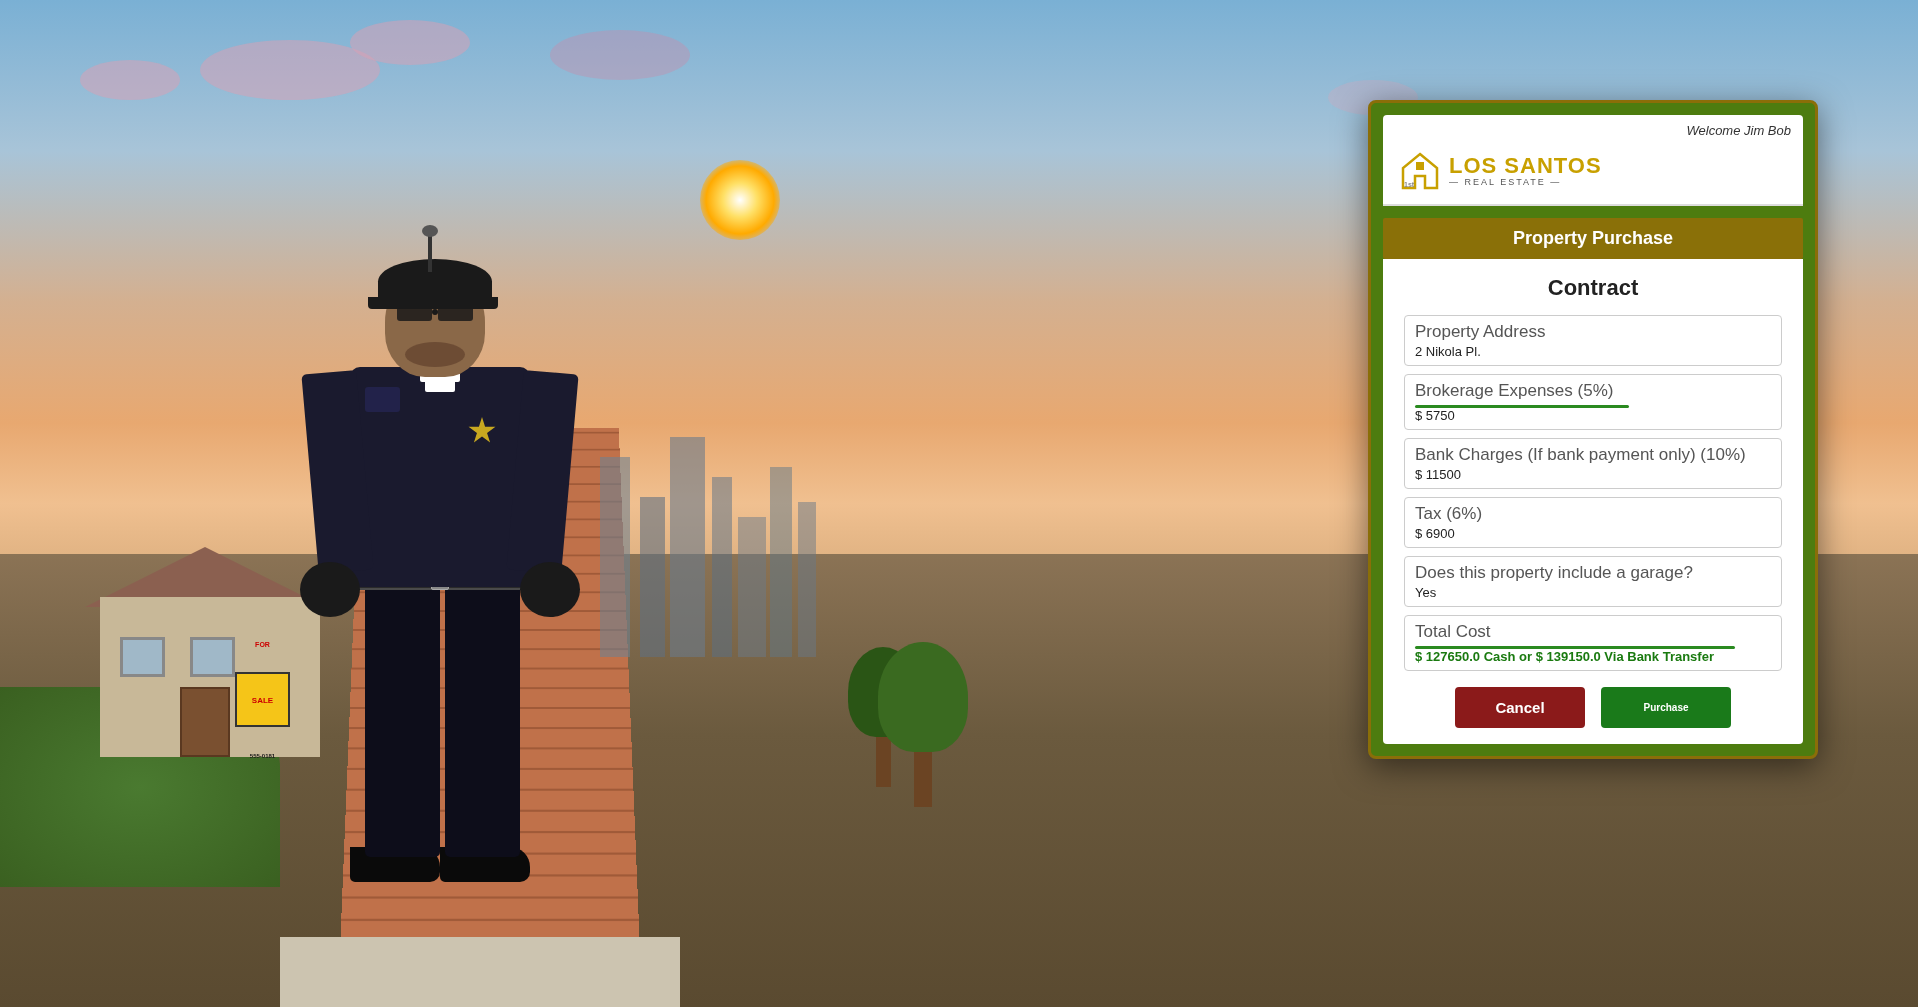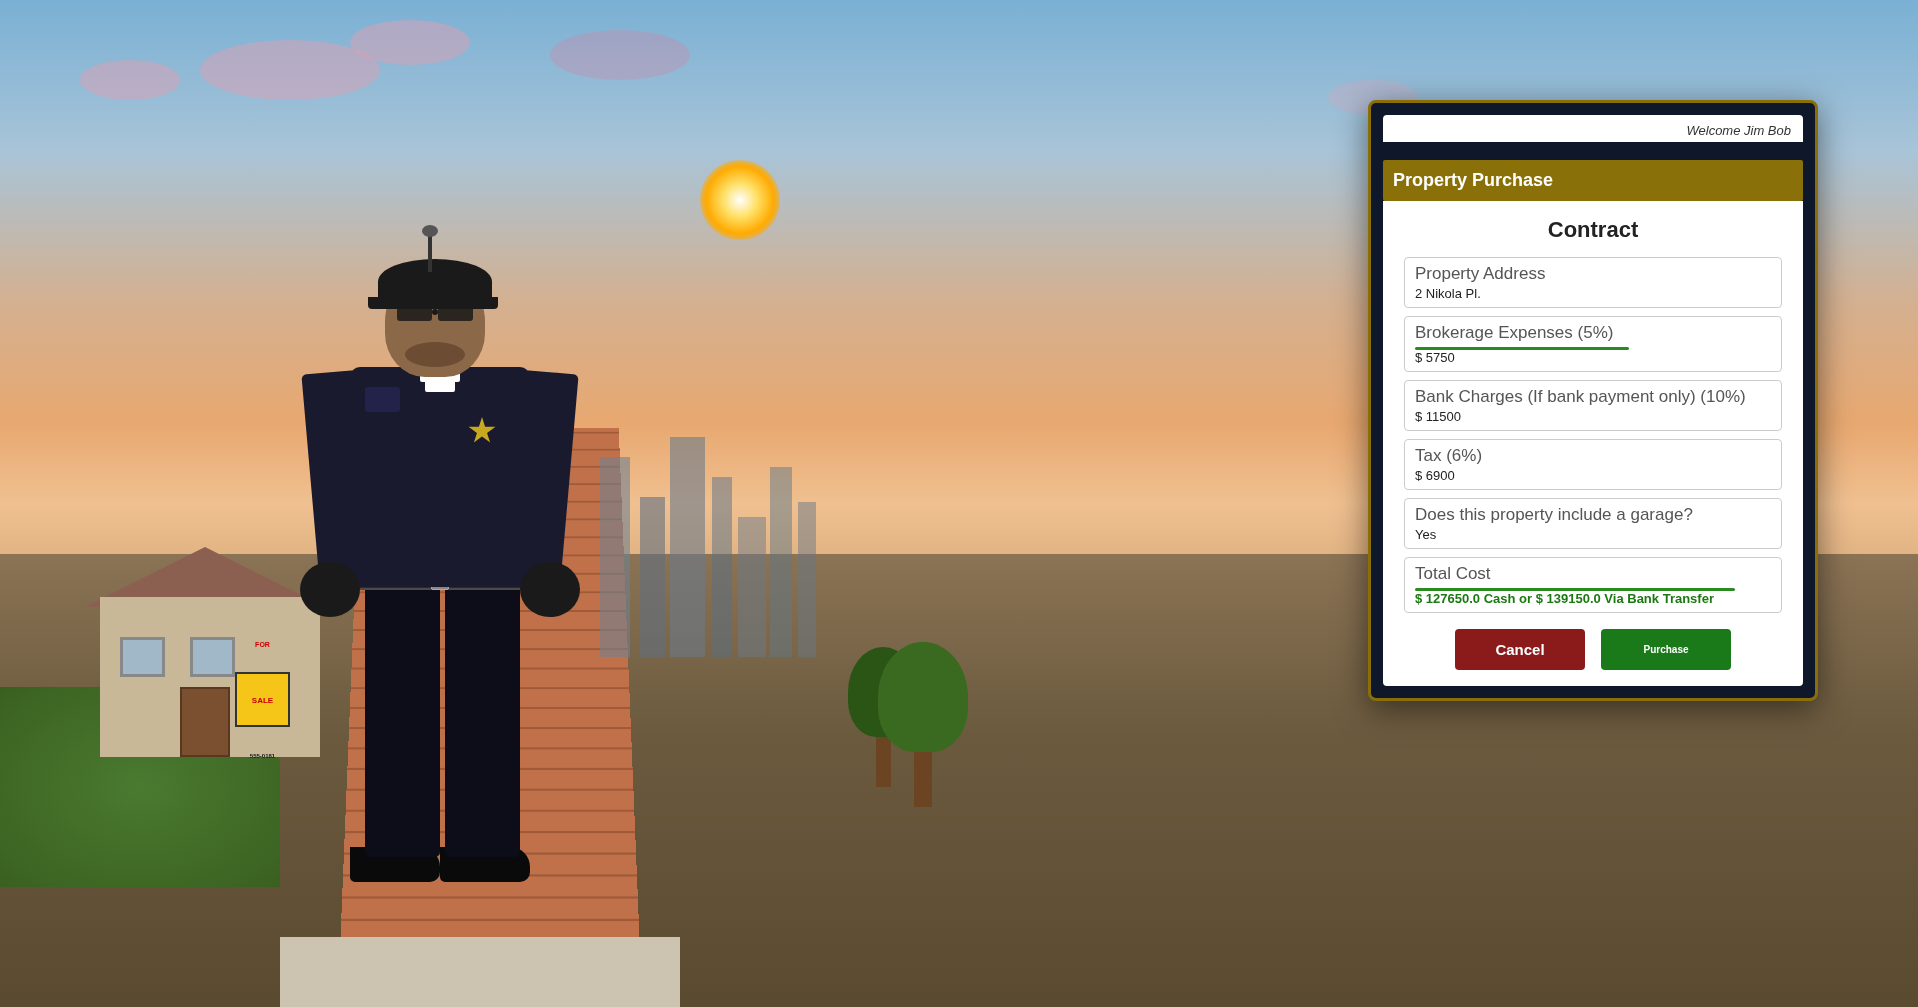--- a/index.html
+++ b/index.html
@@ -276,21 +276,21 @@
       color: #1a1a1a;
       gap: 48px;
     }
 
     
     .modal-panel {
       position: absolute;
       top: 100px;
       right: 100px;
       width: 450px;
-      background: #0f172a;
+      background: #4d7c0f;
       border: 3px solid #8a6e08;
       border-radius: 8px;
       z-index: 20;
       padding: 12px;
       box-shadow: 0 8px 32px rgba(0,0,0,0.5);
     }
 
     .modal-header-bar {
       background: #fff;
       border-radius: 4px 4px 0 0;
@@ -336,26 +336,26 @@
     .logo-sub {
       font-size: 9px;
       color: #555;
       letter-spacing: 2px;
       text-transform: uppercase;
     }
 
     .section-title-bar {
       background: #8a7008;
       color: #fff;
-      text-align: left;
+      text-align: center;
       padding: 10px;
       font-size: 18px;
       font-weight: bold;
       border-radius: 2px;
-      margin-top: 18px;
+      margin-top: 12px;
     }
 
     .contract-area {
       background: #fff;
       border-radius: 0 0 4px 4px;
       padding: 16px 21px 12px;
     }
 
     .contract-title {
       text-align: center;
@@ -562,20 +562,32 @@
   <div style="position:absolute;top:-35px;left:128px;width:4px;height:40px;background:#333;z-index:10;"></div>
   <div style="position:absolute;top:-42px;left:122px;width:16px;height:12px;background:#555;border-radius:50%;z-index:10;"></div>
 </div>
 
 <div class="modal-panel">
 
   <div class="modal-header-bar">
     <span class="welcome-text">Welcome Jim Bob</span>
   </div>
 
+  <div class="logo-area">
+
+    <svg class="logo-icon" viewBox="0 0 42 42" xmlns="http://www.w3.org/2000/svg">
+      <polygon points="21,4 38,18 38,38 26,38 26,26 16,26 16,38 4,38 4,18" fill="none" stroke="#c8a000" stroke-width="2.5"></polygon>
+      <rect x="17" y="12" width="8" height="8" fill="#c8a000"></rect>
+      <text x="5" y="37" font-size="7" fill="#888" font-weight="bold">1st</text>
+    </svg>
+    <div class="logo-text-area">
+      <span class="logo-main">LOS SANTOS</span>
+      <span class="logo-sub">— REAL ESTATE —</span>
+    </div>
+  </div>
 
   <div class="section-title-bar">Property Purchase</div>
 
   <div class="contract-area">
     <div class="contract-title">Contract</div>
 
     <div class="field-group">
       <div class="field-label">Property Address</div>
       <div class="field-value">2 Nikola Pl.</div>
     </div>

